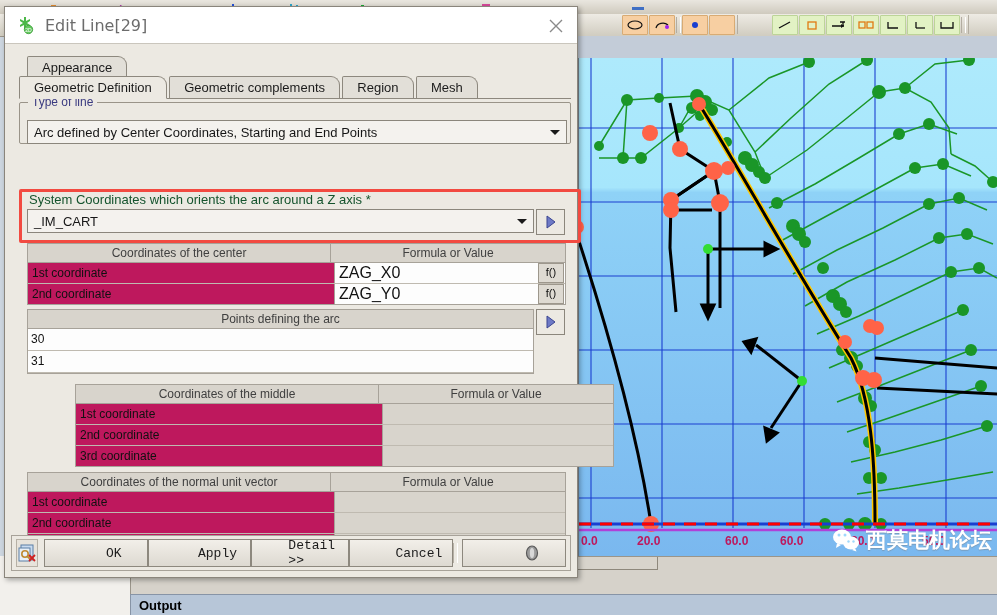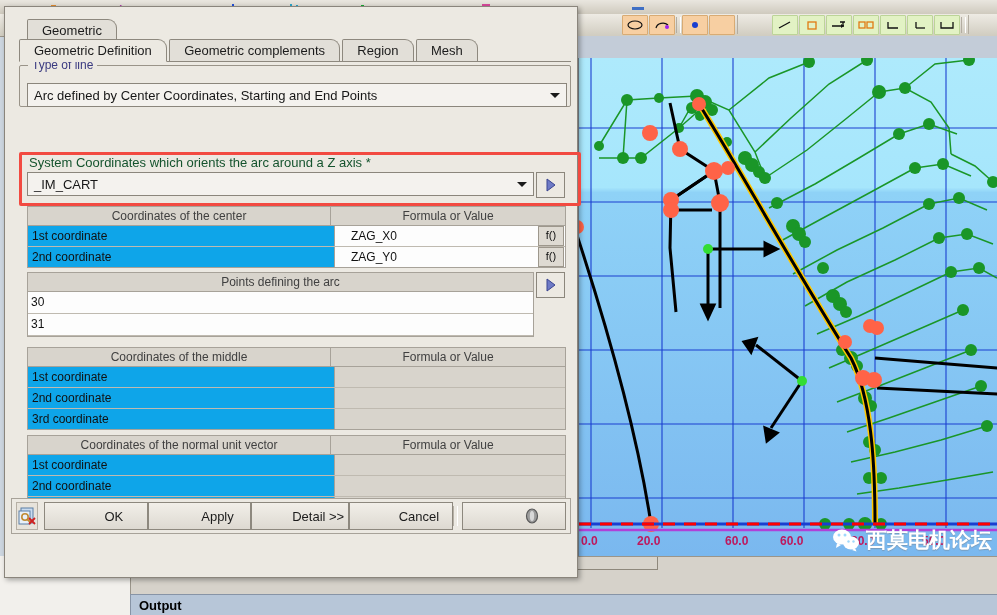--- a/index.html
+++ b/index.html
@@ -111,45 +111,45 @@
      background:#ece9e2;border:1px solid #8b867c;display:flex;align-items:center;justify-content:center;}
 
   
   .tbl{position:absolute;left:22px;width:537px;border:1px solid #a7a299;background:#ece9e2;}
   .tbl .thead{display:flex;height:18px;background:#d8d4cc;border-bottom:1px solid #a7a299;}
   .tbl .thead > div{font-size:12px;text-align:center;line-height:18px;color:#404040;}
   .tbl .th-left{width:302px;border-right:1px solid #a7a299;}
   .tbl .th-right{flex:1;}
   .tbl .trow{display:flex;height:20px;border-bottom:1px solid #bfbab0;}
   .tbl .trow:last-child{border-bottom:none;}
-  .tbl .td-label{width:302px;border-right:1px solid #a7a299;background:#0ea5e9;
+  .tbl .td-label{width:302px;border-right:1px solid #a7a299;background:#be185d;
      font-size:12px;line-height:20px;padding-left:4px;color:#111;}
   .tbl .td-value{flex:1;background:#fdfdfd;display:flex;align-items:center;}
   .tbl .td-value.empty{background:#d8d4cc;}
-  .tbl .td-value .val{flex:1;padding-left:16px;font-size:12px;color:#111;}
+  .tbl .td-value .val{flex:1;padding-left:4px;font-size:16px;color:#111;}
   .tbl .fx{width:24px;height:18px;margin-right:1px;background:#dedad2;border:1px solid #9d978c;
      font-size:11px;text-align:center;line-height:17px;color:#111;}
 
   #tbl-center{top:199px;}
   #tbl-arc{top:265px;width:505px;}
   #arc-next{position:absolute;left:531px;top:265px;width:27px;height:24px;
      background:#ece9e2;border:1px solid #8b867c;display:flex;align-items:center;justify-content:center;}
   #tbl-arc .arow{height:21px;background:#fdfdfd;border-bottom:1px solid #bfbab0;
      font-size:12px;line-height:21px;padding-left:3px;color:#111;}
-  #tbl-middle{top:340px;}
+  #tbl-middle{top:340px;margin-left:48px;}
   #tbl-normal{top:428px;}
 
   
   #button-bar{position:absolute;left:6px;right:6px;bottom:6px;height:34px;
      background:#ece9e2;border:1px solid #a7a299;display:flex;align-items:center;padding:0 4px;}
   #btn-preview-icon{width:26px;height:26px;margin-right:6px;position:relative;
      border:1px solid #b6b0a5;background:#e7e3db;display:flex;align-items:center;justify-content:center;}
   .dlg-btn{height:26px;background:linear-gradient(#f2efe9,#ddd9d1);border:1px solid #8d887e;
      font-size:13px;color:#1b1b1b;display:flex;align-items:center;justify-content:center;
-     font-family:Liberation Sans, sans-serif;padding-left:36px;}
+     font-family:Liberation Mono, monospace;padding-left:36px;}
   .dlg-btn.w1{width:110px;}
   .dlg-btn.w2{width:100px;}
   #btn-spacer{width:6px;height:20px;border-left:1px solid #b6b0a5;border-right:1px solid #fff;margin-right:4px;}
 </style>
 </head>
 <body>
 
 <div id="app-root">
 
   <div id="toolbar-row-1" class="toolbar-strip">
@@ -462,25 +462,40 @@
     <div id="behind-panel">
       <div id="behind-widget"></div>
     </div>
     <div id="output-panel">
       <span id="output-title">Output</span>
     </div>
   </div>
 
   <div id="dialog">
 
+    <div id="dialog-titlebar">
+      <span id="dialog-icon">
+        <svg width="20" height="20" viewBox="0 0 20 20">
+          <path d="M9 2h2v4l4-2v2l-3 2 3 2v2l-4-2v4H9v-4l-4 2v-2l3-2-3-2V4l4 2z" fill="#4cb848"></path>
+          <circle cx="13.5" cy="14.5" r="4.2" fill="#63c95e" stroke="#3c9a38" stroke-width="0.8"></circle>
+          <text x="13.5" y="17" font-size="5" fill="#ffffff" text-anchor="middle" font-family="Liberation Sans, sans-serif">2D</text>
+        </svg>
+      </span>
+      <span id="dialog-title">Edit Line[29]</span>
+      <span id="dialog-close">
+        <svg width="18" height="18" viewBox="0 0 18 18">
+          <path d="M3 3 L15 15 M15 3 L3 15" stroke="#8a8a8a" stroke-width="1.4"></path>
+        </svg>
+      </span>
+    </div>
 
     <div id="dialog-body">
 
       <div id="tabs-upper">
-        <span class="tab">Geometric</span>
+        <span class="tab">Appearance</span>
       </div>
       <div id="tabs-lower">
         <span class="tab selected">Geometric Definition</span>
         <span class="tab">Geometric complements</span>
         <span class="tab">Region</span>
         <span class="tab">Mesh</span>
       </div>
       <div id="tab-strip-line"></div>
 
       <div id="type-group">

